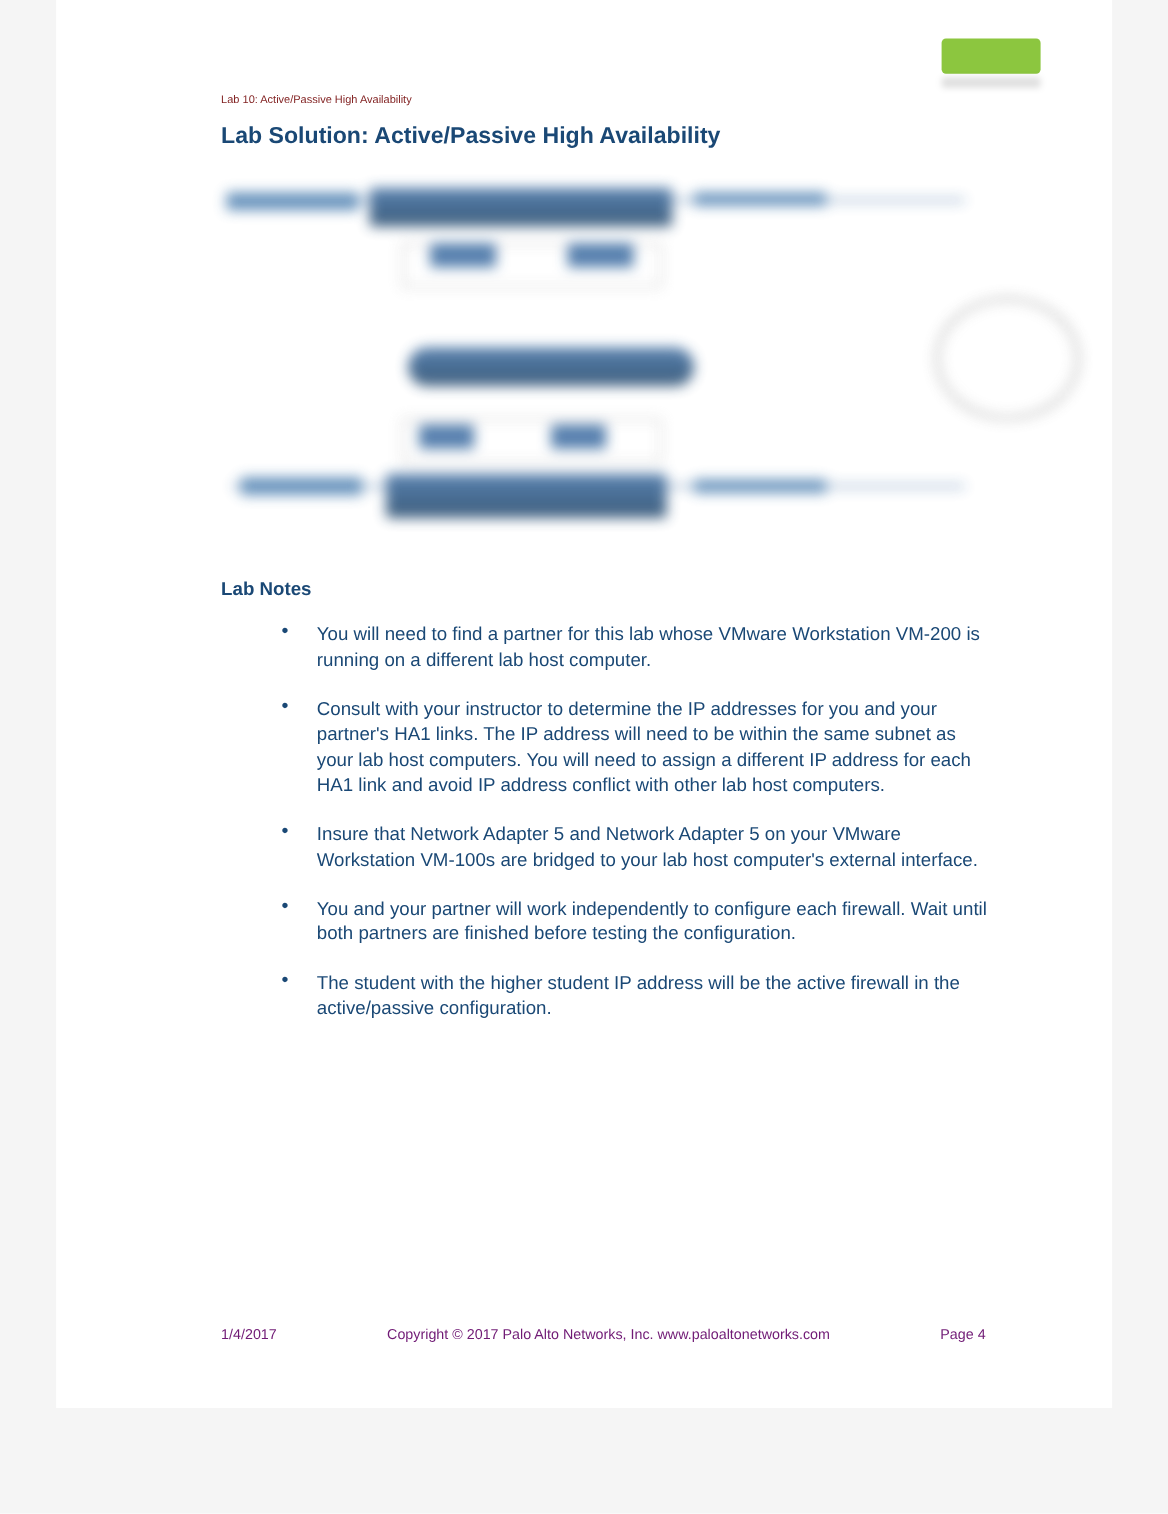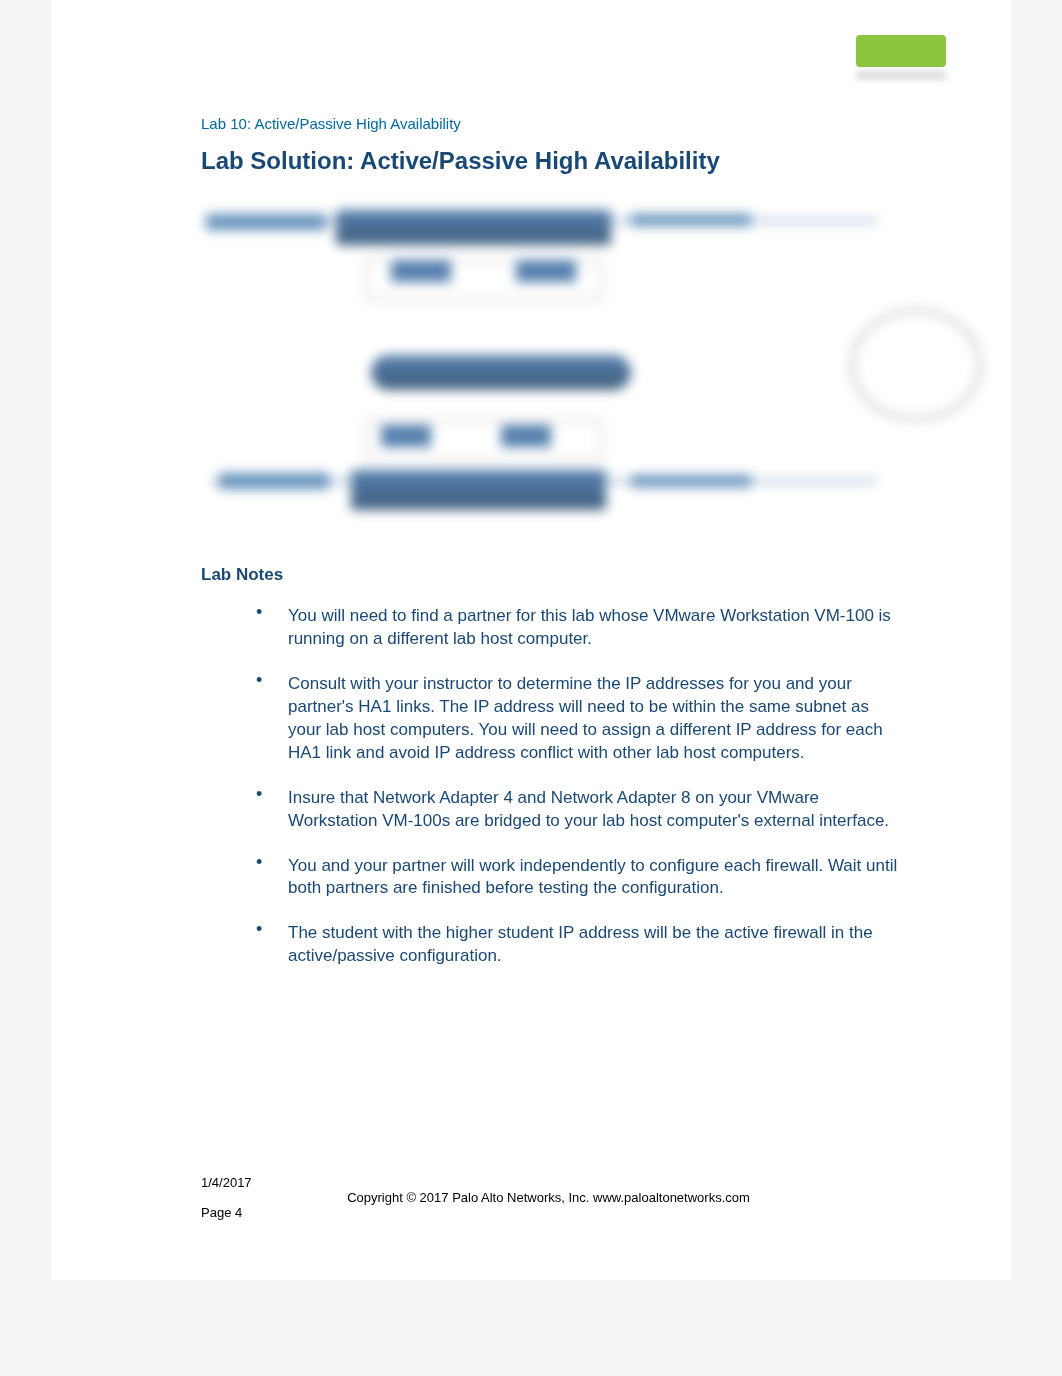--- a/index.html
+++ b/index.html
@@ -35,28 +35,28 @@
       position: absolute;
       top: 70px;
       right: 65px;
       width: 90px;
       height: 10px;
       background: rgba(0,0,0,0.12);
       border-radius: 3px;
       filter: blur(3px);
     }
     .doc-header {
-      font-size: 15px;
-      color: #0369a1;
-      margin-top: 80px;
+      font-size: 10px;
+      color: #7f1d1d;
+      margin-top: 51px;
       margin-left: 100px;
       margin-bottom: 15px;
     }
     .title {
-      font-size: 24px;
+      font-size: 21px;
       font-weight: bold;
       color: #1a4875;
       margin-left: 100px;
       margin-bottom: 25px;
     }
     .diagram {
       width: 740px;
       height: 330px;
       margin-left: 100px;
       position: relative;
@@ -228,22 +228,21 @@
       color: #1a4875;
     }
     .footer {
       position: absolute;
       bottom: 60px;
       left: 150px;
       right: 115px;
       display: flex;
       justify-content: space-between;
       font-size: 13px;
-      color: #000000;
-      flex-direction: column;
+      color: #701a75;
     }
     .footer .center {
       text-align: center;
     }
   </style>
 </head>
 <body>
 
 <div class="page">
 
@@ -269,23 +268,23 @@
     <div class="blur-stub-2b"></div>
     <div class="blur-line-bot"></div>
     <div class="blur-box-left2"></div>
     <div class="blur-box-3"></div>
     <div class="blur-box-right2"></div>
   </div>
 
   <h2 class="section-heading">Lab Notes</h2>
 
   <ul class="notes-list">
-    <li>You will need to find a partner for this lab whose VMware Workstation VM-100 is running on a different lab host computer.</li>
+    <li>You will need to find a partner for this lab whose VMware Workstation VM-200 is running on a different lab host computer.</li>
     <li>Consult with your instructor to determine the IP addresses for you and your partner's HA1 links.  The IP address will need to be within the same subnet as your lab host computers. You will need to assign a different IP address for each HA1 link and avoid IP address conflict with other lab host computers.</li>
-    <li>Insure that Network Adapter 4 and Network Adapter 8 on your VMware Workstation VM-100s are bridged to your lab host computer's external interface.</li>
+    <li>Insure that Network Adapter 5 and Network Adapter 5 on your VMware Workstation VM-100s are bridged to your lab host computer's external interface.</li>
     <li>You and your partner will work independently to configure each firewall. Wait until both partners are finished before testing the configuration.</li>
     <li>The student with the higher student IP address will be the active firewall in the active/passive configuration.</li>
   </ul>
 
   <div class="footer">
     <span>1/4/2017</span>
     <span class="center">Copyright © 2017 Palo Alto Networks, Inc. www.paloaltonetworks.com</span>
     <span>Page 4</span>
   </div>
 

